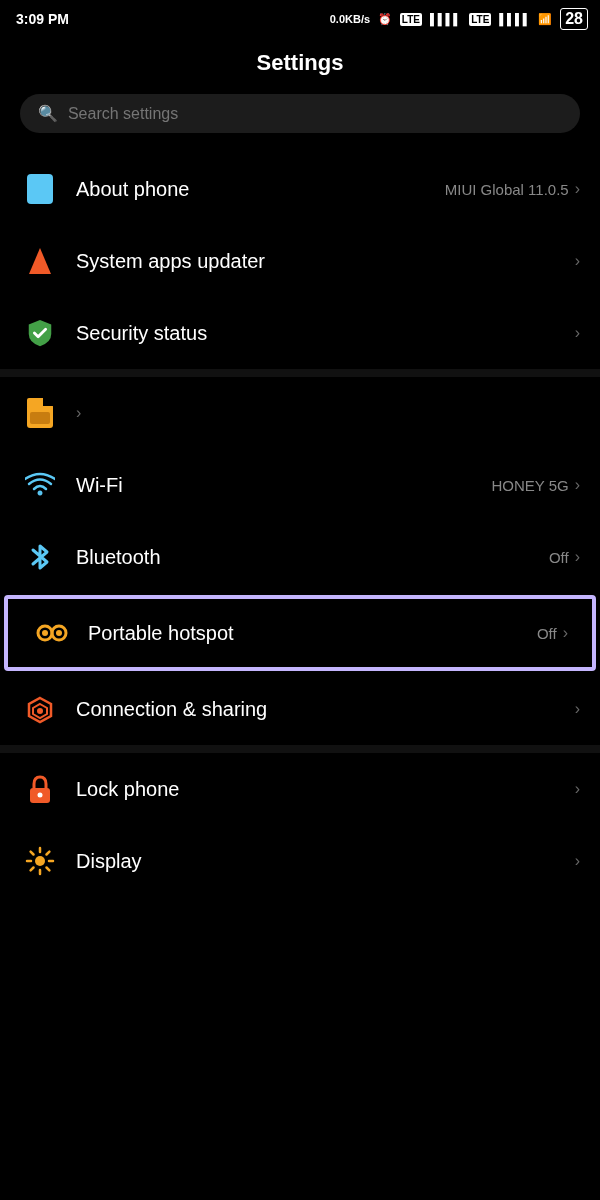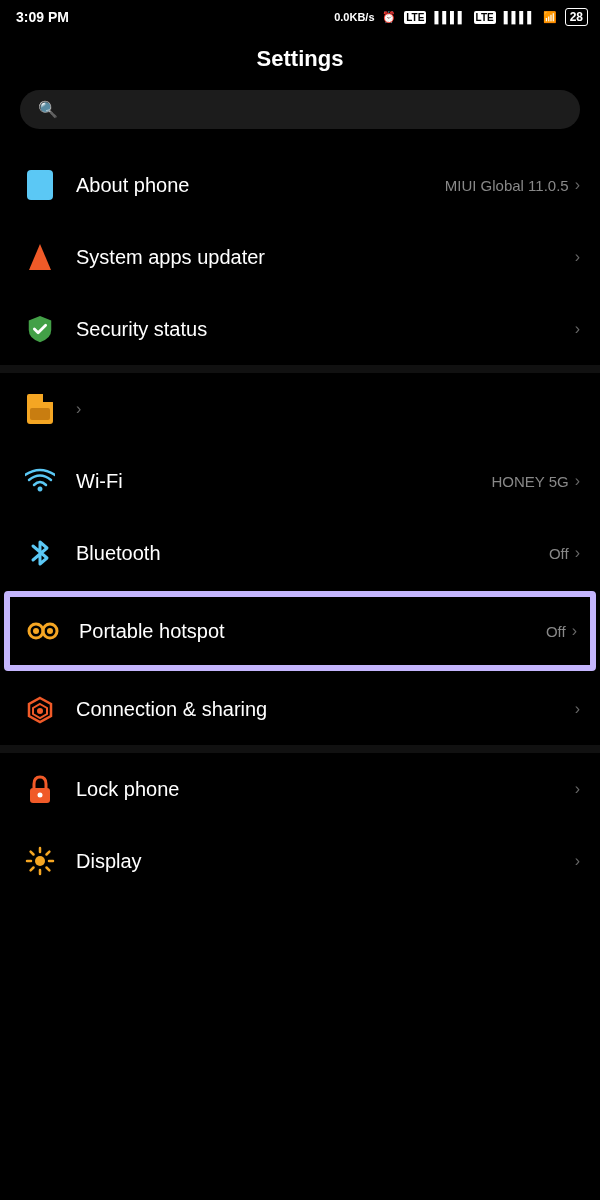--- a/index.html
+++ b/index.html
@@ -94,24 +94,24 @@
       display: flex;
       align-items: center;
       gap: 6px;
       color: #888;
       font-size: 15px;
     }
     .chevron { color: #666; font-size: 16px; }
 
     
     .settings-item.highlighted {
-      border: 6px solid #c4b5fd;
+      border: 4px solid #c4b5fd;
       margin: 2px 4px;
       border-radius: 4px;
-      padding: 14px 13px;
+      padding: 14px 24px;
     }
 
     
     .icon-phone {
       width: 26px;
       height: 30px;
       background: #5bc8f5;
       border-radius: 4px;
       display: inline-block;
     }
@@ -138,30 +138,31 @@
 <div class="status-bar">
   <span class="status-left">3:09 PM</span>
   <div class="status-right">
     <span>0.0KB/s</span>
     <span>⏰</span>
     <span style="font-size:10px;font-weight:700;background:#fff;color:#000;padding:1px 2px;border-radius:2px;">LTE</span>
     <span>▌▌▌▌</span>
     <span style="font-size:10px;font-weight:700;background:#fff;color:#000;padding:1px 2px;border-radius:2px;">LTE</span>
     <span>▌▌▌▌</span>
     <span>📶</span>
-    <span style="border:1.5px solid #fff;border-radius:3px;padding:1px 4px;font-size:12px;">
+    <span style="border:1.5px solid #fff;border-radius:3px;padding:1px 4px;font-size:16px;">
       <span>28</span>
     </span>
   </div>
 </div>
 
 <div class="page-title">Settings</div>
 
 <div class="search-bar">
   <span class="search-bar-icon">🔍</span>
+  <input class="search-bar-input" type="text" readonly="" placeholder="Search settings" style="">
 </div>
 
 <div class="settings-list">
 
   <div class="settings-item">
     <div class="item-icon">
       <span class="icon-phone"></span>
     </div>
     <div class="item-content">
       <span class="item-label">About phone</span>

